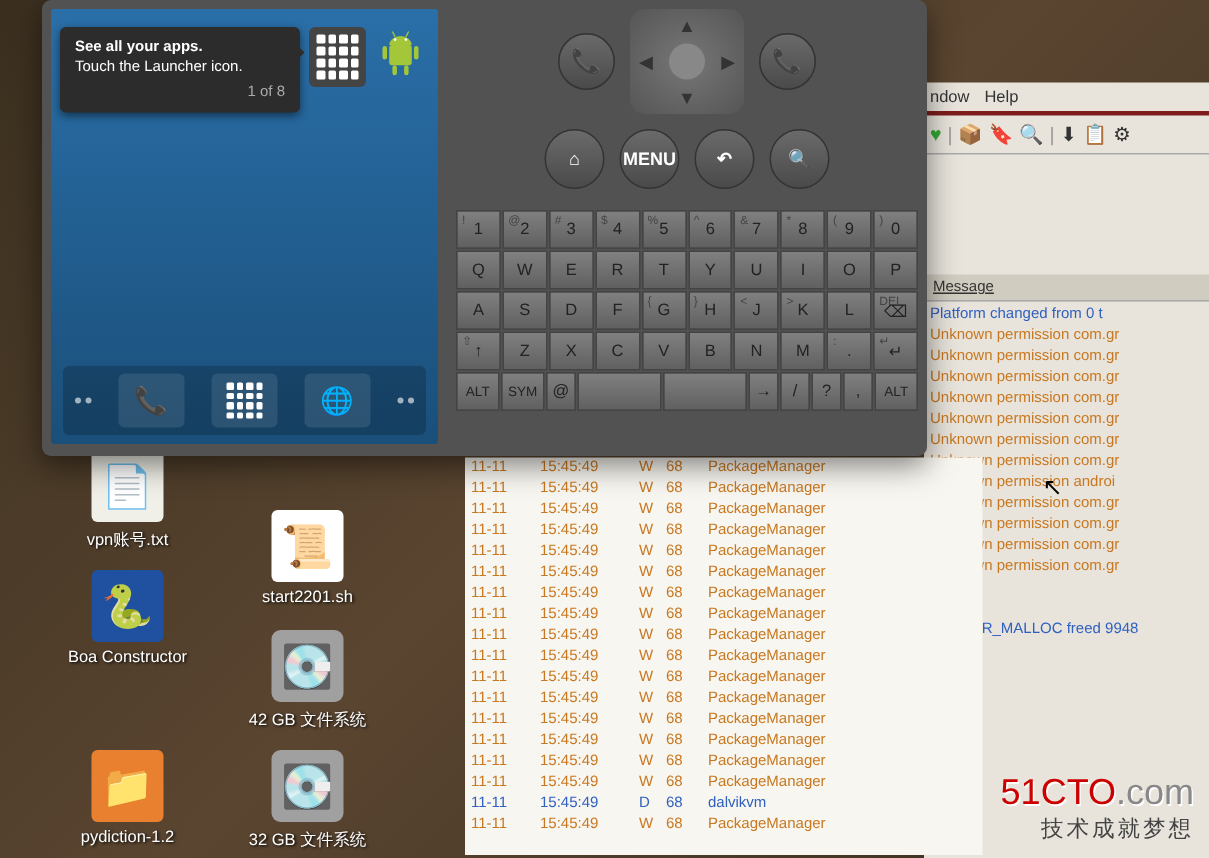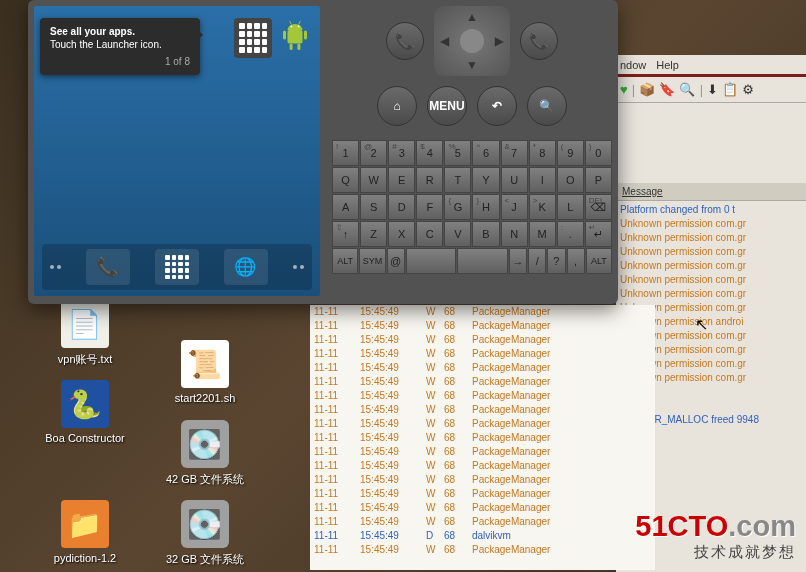--- a/index.html
+++ b/index.html
@@ -17,21 +17,21 @@
 #ico-pyd .ico { background: #e88030; }
 #ico-start { left: 160px; top: 340px; }
 #ico-start .ico { background: #fff; }
 #ico-42gb { left: 160px; top: 420px; }
 #ico-42gb .ico { background: #a0a0a0; border-radius: 6px; }
 #ico-32gb { left: 160px; top: 500px; }
 #ico-32gb .ico { background: #a0a0a0; border-radius: 6px; }
 
 
 .emu { position: absolute; left: 28px; top: 0; width: 590px; height: 304px; background: #525252; border-radius: 6px; box-shadow: 0 6px 20px rgba(0,0,0,.5); display: flex; }
-.emu-screen { width: 286px; height: 290px; margin: 6px; background: linear-gradient(#2a6fa8, #1a4f7a); position: relative; border-radius: 2px; overflow: hidden; }
+.emu-screen { width: 258px; height: 290px; margin: 6px; background: linear-gradient(#2a6fa8, #1a4f7a); position: relative; border-radius: 2px; overflow: hidden; }
 .tooltip { position: absolute; left: 6px; top: 12px; background: #2c2c2c; color: #fff; font-size: 10px; padding: 8px 10px; border-radius: 4px; width: 160px; box-shadow: 0 2px 6px rgba(0,0,0,.5); }
 .tooltip::after { content: ''; position: absolute; right: -8px; top: 12px; border: 5px solid transparent; border-left-color: #2c2c2c; }
 .tooltip .tt-title { font-weight: bold; margin-bottom: 2px; }
 .tooltip .tt-page { text-align: right; color: #aaa; margin-top: 6px; }
 .grid-ico { position: absolute; right: 48px; top: 12px; width: 38px; height: 40px; background: #444; border-radius: 4px; display: grid; grid-template-columns: repeat(4,1fr); grid-template-rows: repeat(4,1fr); gap: 2px; padding: 5px; }
 .grid-ico span { background: #fff; border-radius: 1px; }
 .android-bug { position: absolute; right: 10px; top: 12px; width: 30px; height: 36px; }
 .android-bug svg { width: 100%; height: 100%; }
 .dock { position: absolute; bottom: 6px; left: 8px; right: 8px; height: 46px; display: flex; align-items: center; justify-content: space-between; background: rgba(0,0,0,.2); border-radius: 4px; padding: 0 8px; }
 .dock .dots { display: flex; gap: 3px; }
@@ -79,21 +79,21 @@
 .logpanel .lrow { display: flex; white-space: nowrap; color: #c87820; line-height: 14px; padding: 0 4px; }
 .logpanel .lrow.blue { color: #3060c0; }
 .logpanel .lrow span { margin-right: 8px; }
 .logpanel .c-date { width: 38px; }
 .logpanel .c-time { width: 58px; }
 .logpanel .c-lvl { width: 10px; }
 .logpanel .c-pid { width: 20px; }
 
 
 .watermark { position: absolute; right: 10px; bottom: 10px; text-align: right; }
-.watermark .w1 { font-size: 29px; font-weight: bold; color: #c00; text-shadow: 1px 1px #fff; font-family: Arial; }
+.watermark .w1 { font-size: 24px; font-weight: normal; color: #c00; text-shadow: 1px 1px #fff; font-family: Arial; }
 .watermark .w1 .grey { color: #888; }
 .watermark .w2 { font-size: 15px; color: #444; letter-spacing: 2px; }
 
 
 .cursor { position: absolute; left: 695px; top: 315px; font-size: 16px; color: #000; pointer-events: none; }
 </style>
 </head>
 <body>
 
 <div id="ico-vpn" class="desktop-icon">

